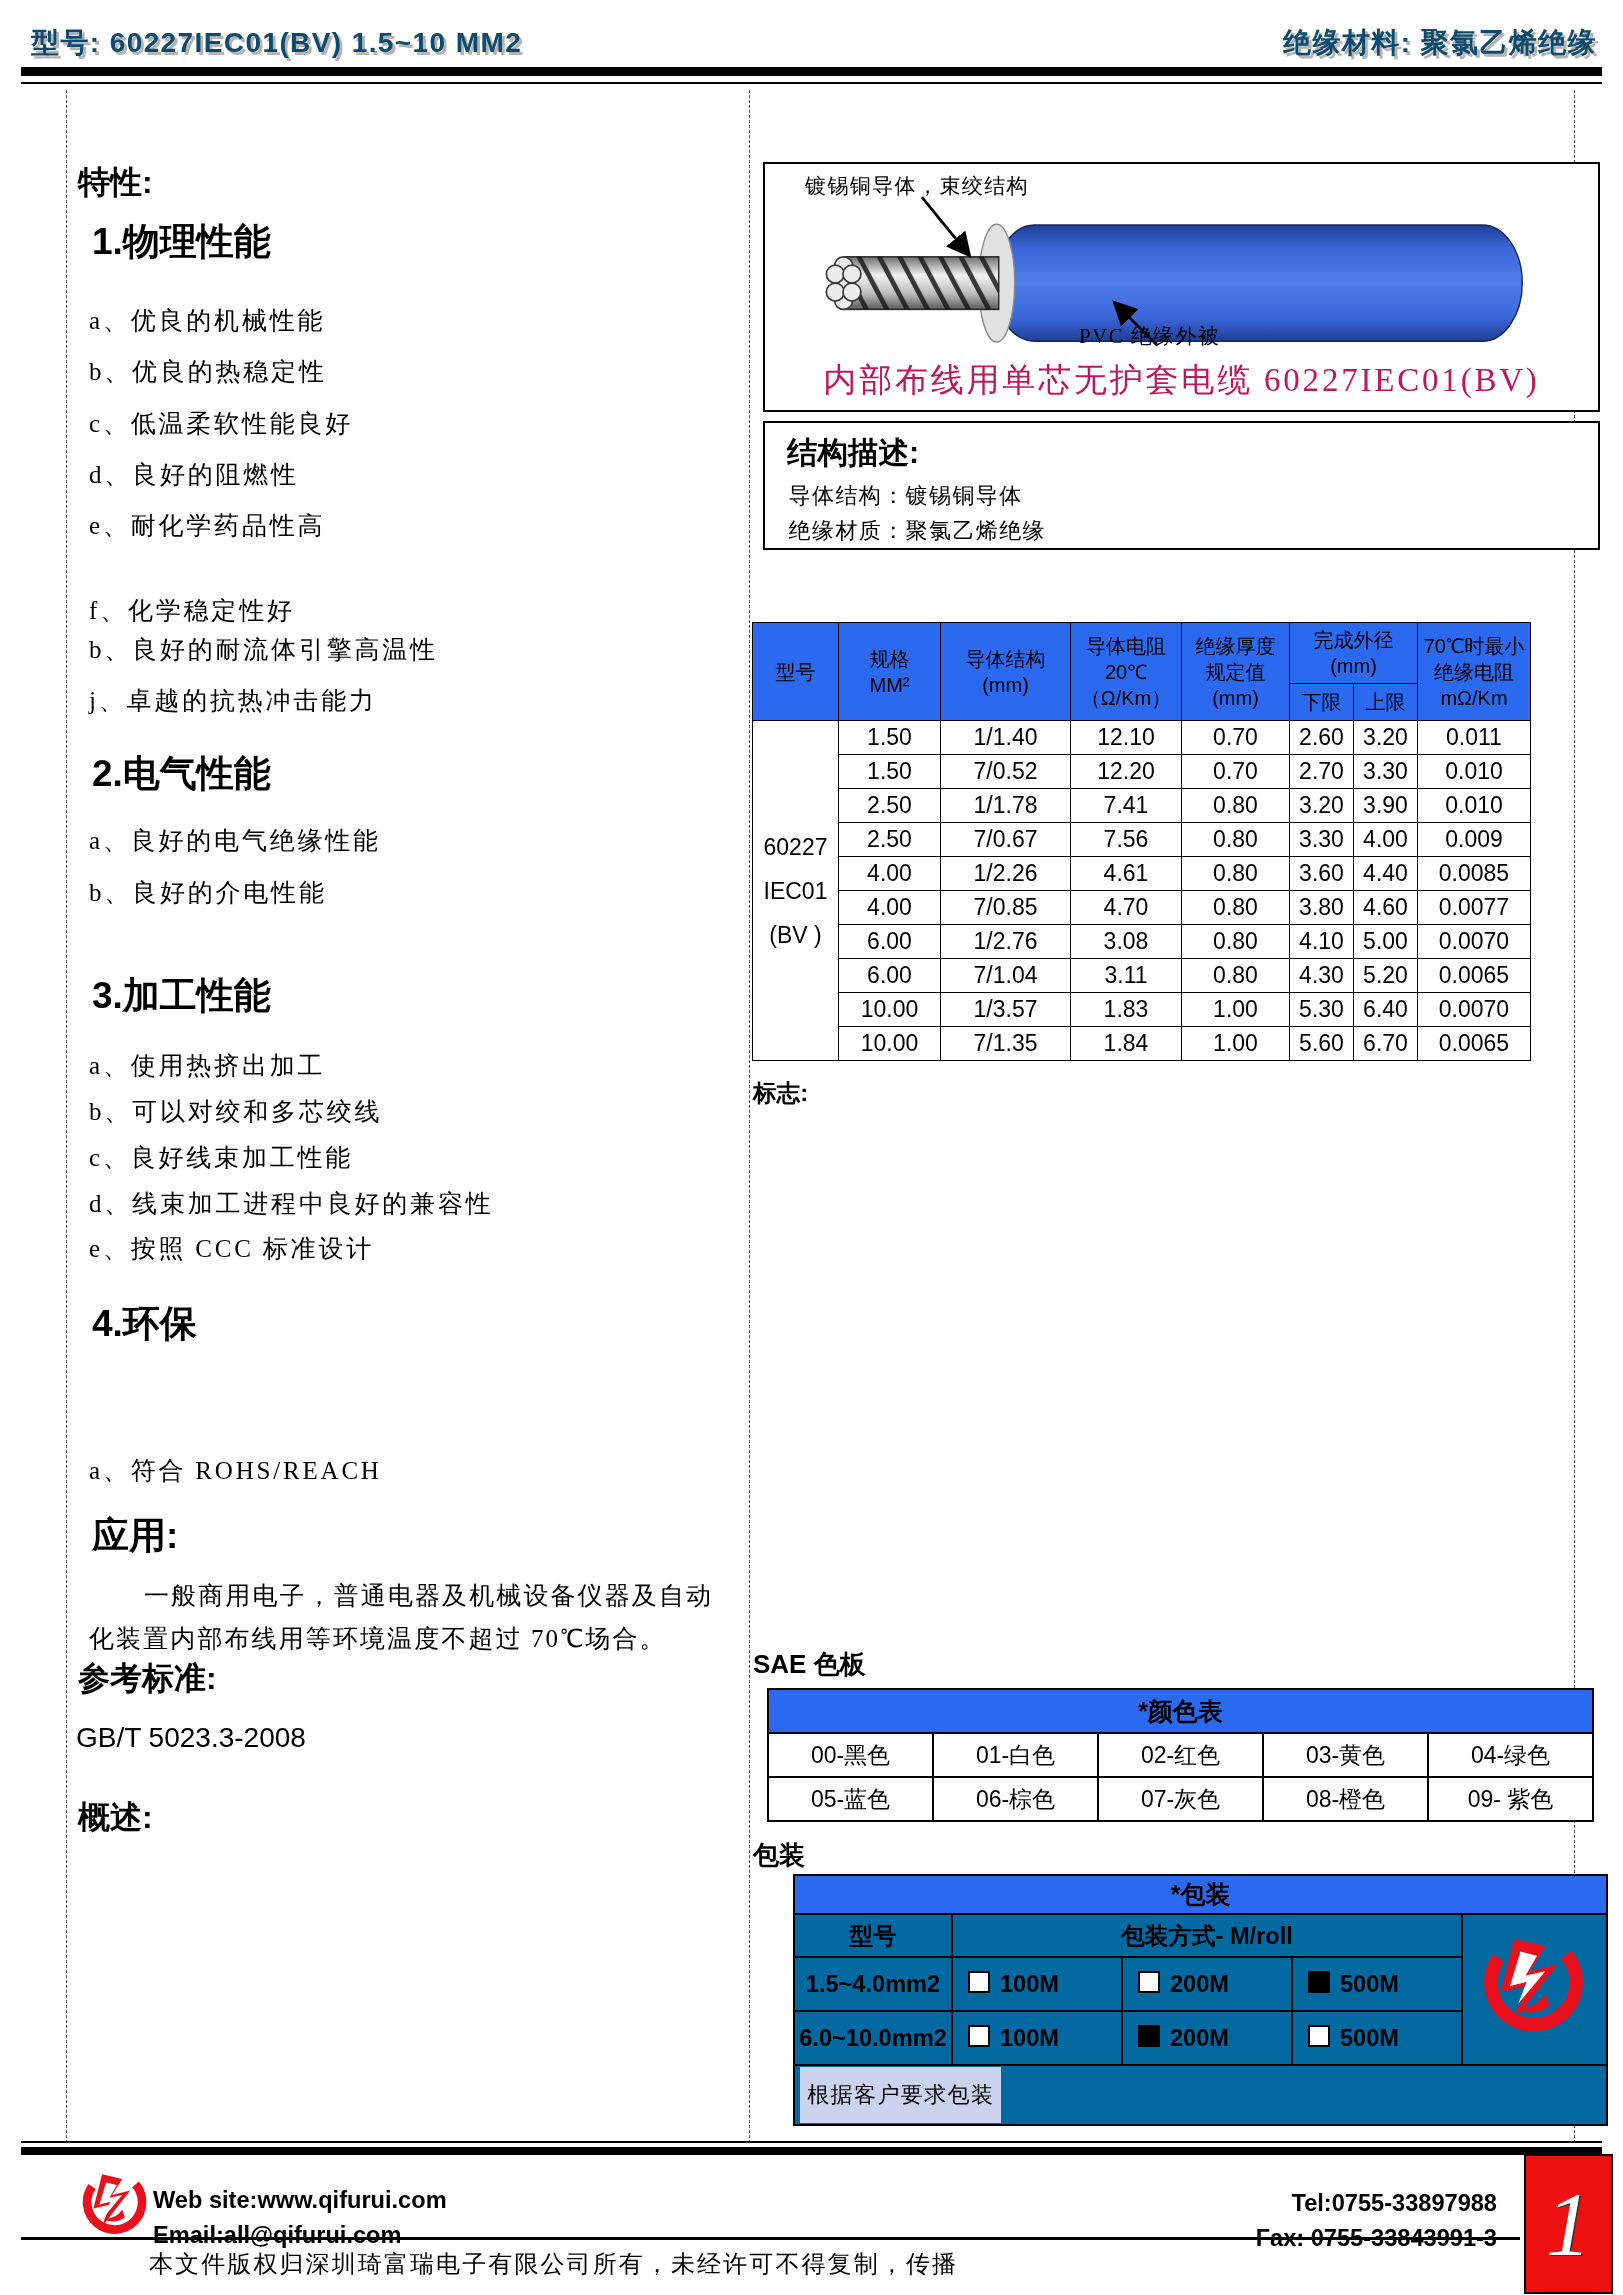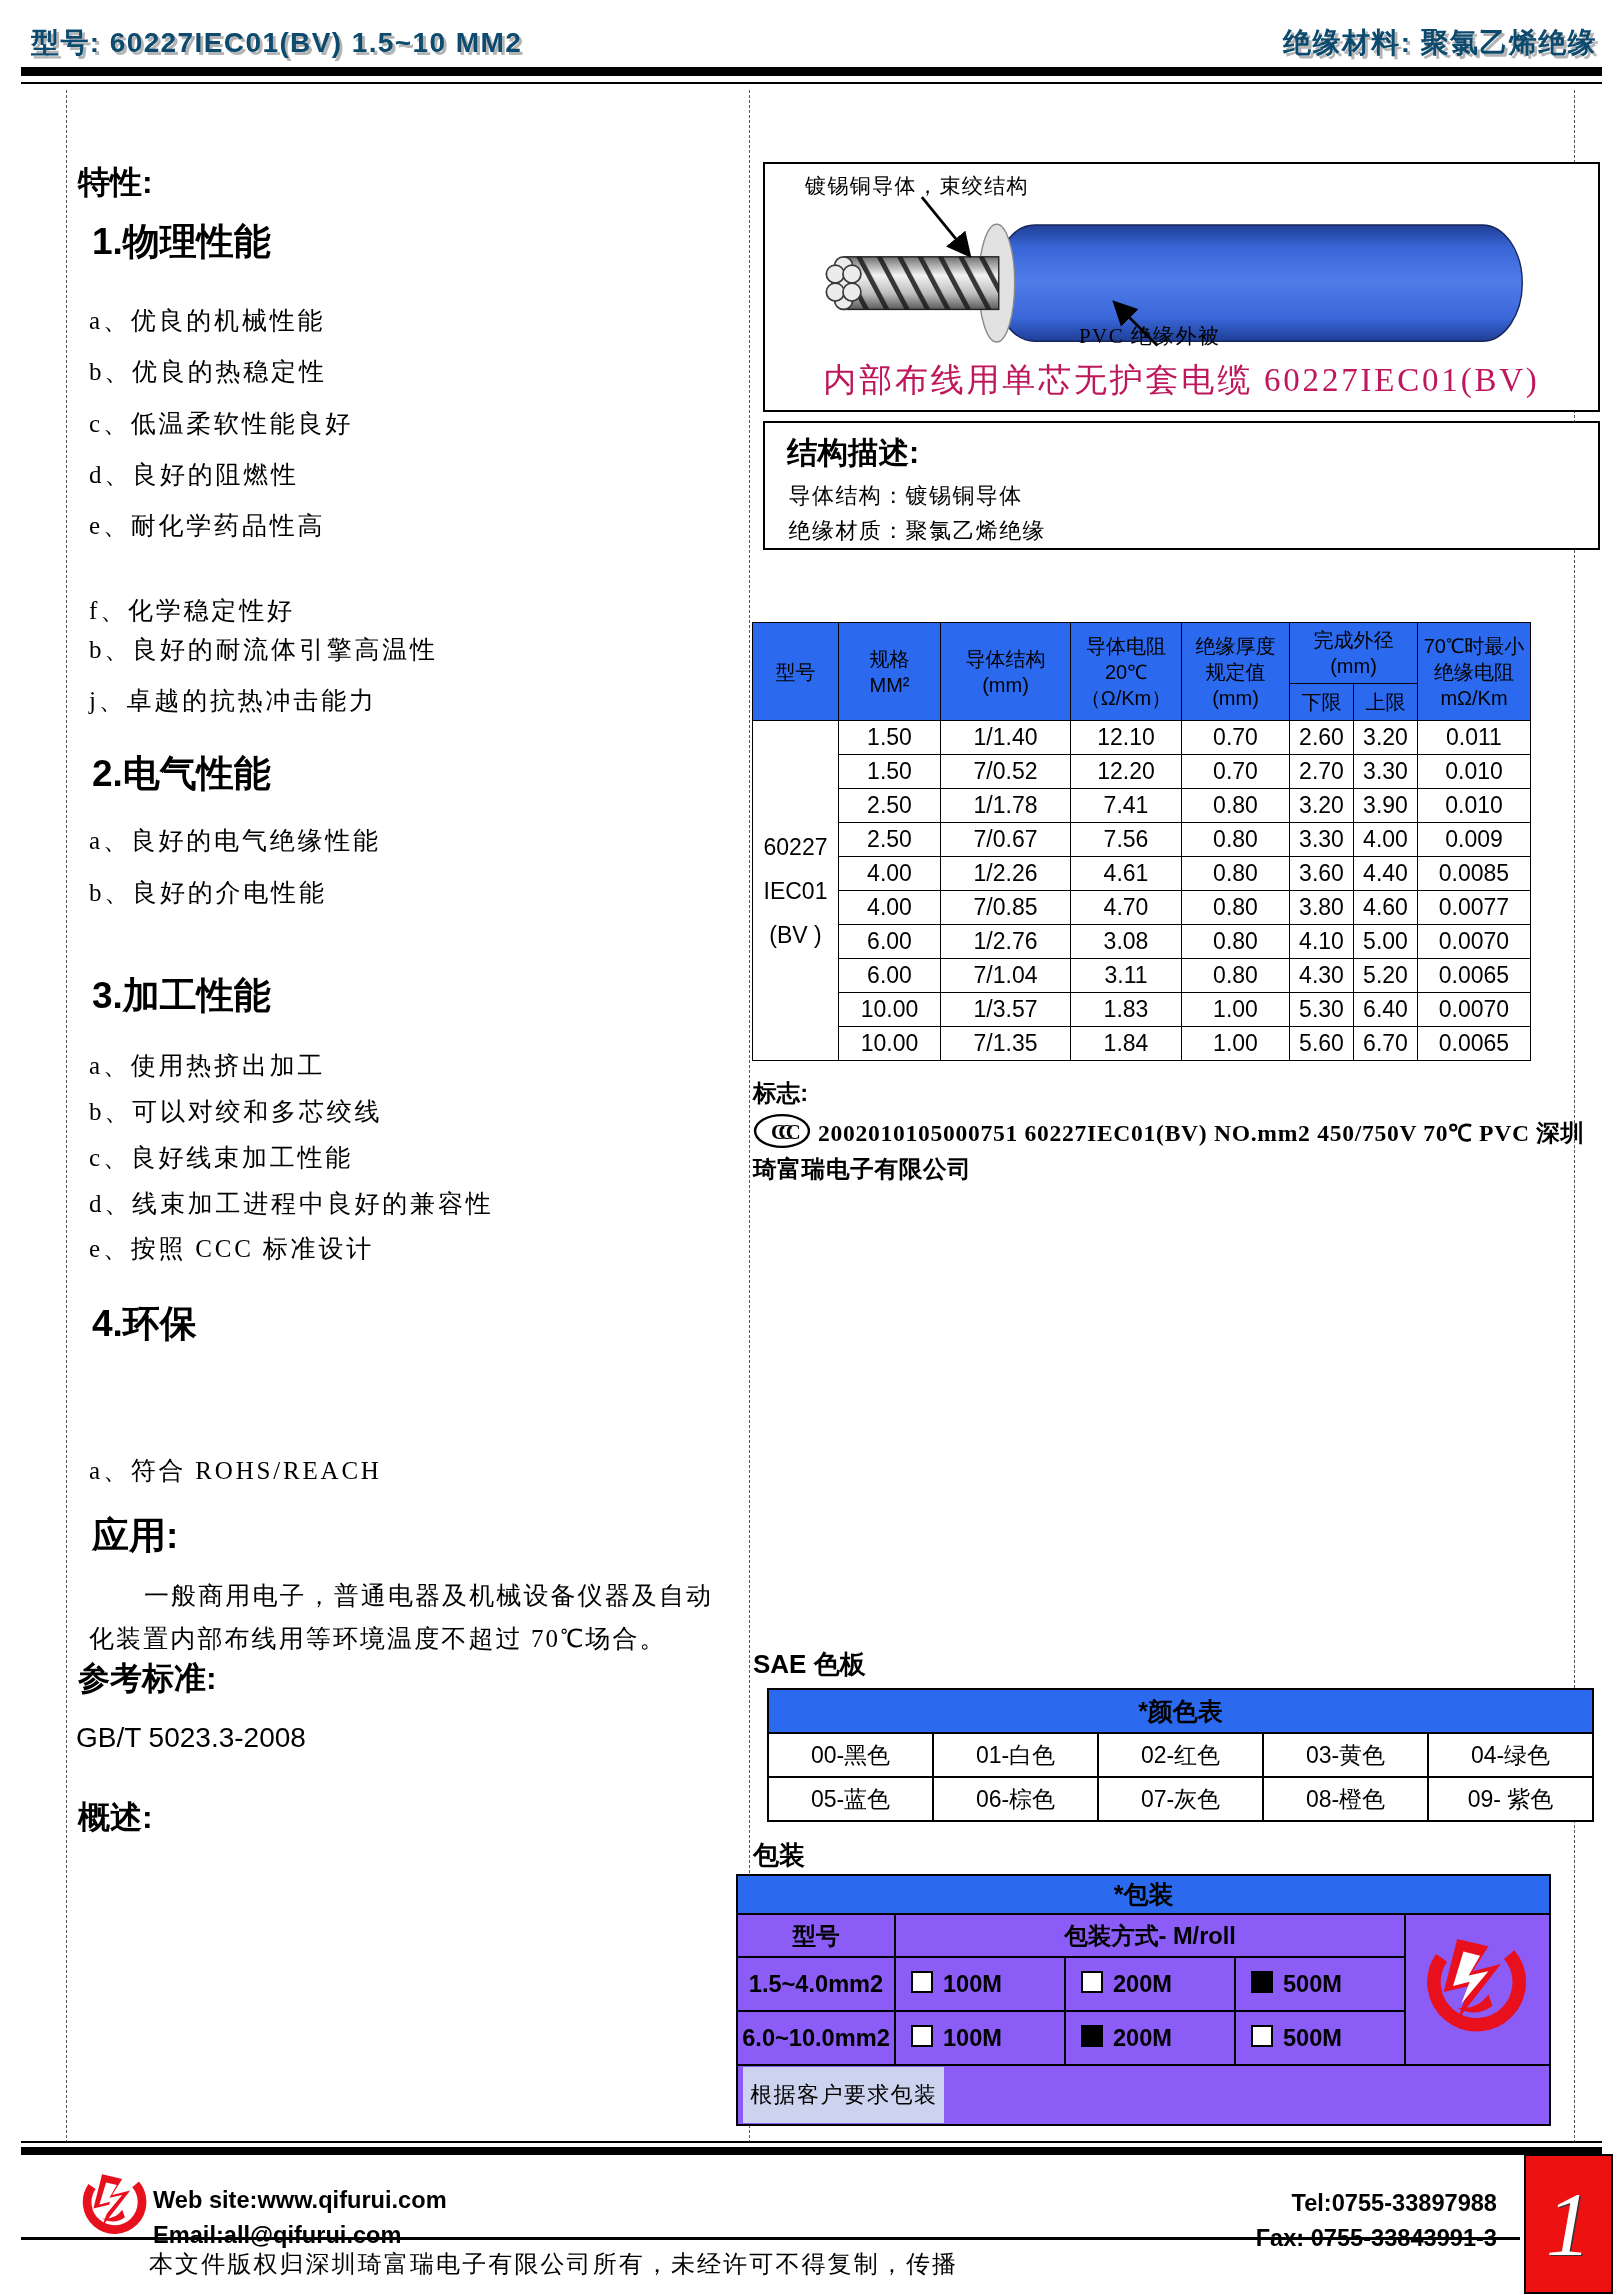--- a/index.html
+++ b/index.html
@@ -56,22 +56,22 @@
   
   .sec-label{position:absolute;font-family:"Liberation Sans",sans-serif;font-weight:bold;
              font-size:26px;z-index:1;}
   .color-table{position:absolute;left:767px;top:1688px;width:827px;z-index:1;
                border-collapse:collapse;background:#fff;table-layout:fixed;}
   .color-table td,.color-table th{border:2.1px solid #000;text-align:center;}
   .color-table th{background:#2b69ee;font-size:25px;height:40px;
                   font-family:"Liberation Sans",sans-serif;}
   .color-table td{font-size:23px;height:40px;font-family:"Liberation Sans",sans-serif;}
   
-  .pack-table{position:absolute;left:736px;top:1874px;width:813px;z-index:1;
-              border-collapse:collapse;background:#8b5cf6;table-layout:fixed;
+  .pack-table{position:absolute;left:793px;top:1874px;width:813px;z-index:1;
+              border-collapse:collapse;background:#0369a1;table-layout:fixed;
               font-family:"Liberation Sans",sans-serif;}
   .pack-table td,.pack-table th{border:2.1px solid #000;text-align:center;}
   .pack-table .pk-head{background:#2b69ee;font-size:25px;height:35px;}
   .pack-table .pk-sub{font-weight:bold;font-size:23.6px;height:39px;}
   .pack-table .pk-model{font-size:23.6px;font-weight:bold;}
   .pack-table .pk-opt{height:50px;text-align:left;padding-left:15.3px;font-weight:bold;font-size:23.6px;}
   .pk-box{display:inline-block;width:18px;height:18px;border:2.1px solid #000;margin-right:9.7px;
           vertical-align:-1.4px;background:#fff;}
   .pk-box.checked{background:#000;}
   .pk-note-row td{height:36px;text-align:left;border:2.1px solid #000;}
@@ -314,26 +314,20 @@
           <td>1.00</td>
           <td>5.60</td>
           <td>6.70</td>
           <td>0.0065</td>
         </tr>
     </tbody>
   </table>
 
   <div class="mark-wrap">
     <div class="mark-title">标志:</div>
-    <div class="mark-line">
-      <svg class="ccc-logo" width="58" height="36" viewBox="0 0 84 52" style="font-size:34px">
-        <ellipse cx="42" cy="26" rx="39" ry="23" fill="none" stroke="#000" stroke-width="3.5"></ellipse>
-        <text x="42" y="37" text-anchor="middle" font-family="Liberation Serif, serif" font-weight="bold" font-size="30" letter-spacing="-11">CCC</text>
-      </svg><span>2002010105000751 60227IEC01(BV) NO.mm2 450/750V 70℃  PVC  深圳琦富瑞电子有限公司</span>
-    </div>
   </div>
 
   <div class="sec-label" style="left:753px;top:1647px;">SAE 色板</div>
   <table class="color-table">
     <tbody>
         <tr>
           <th colspan="5">*颜色表</th>
         </tr>
     <tr>
       <td>00-黑色</td>

